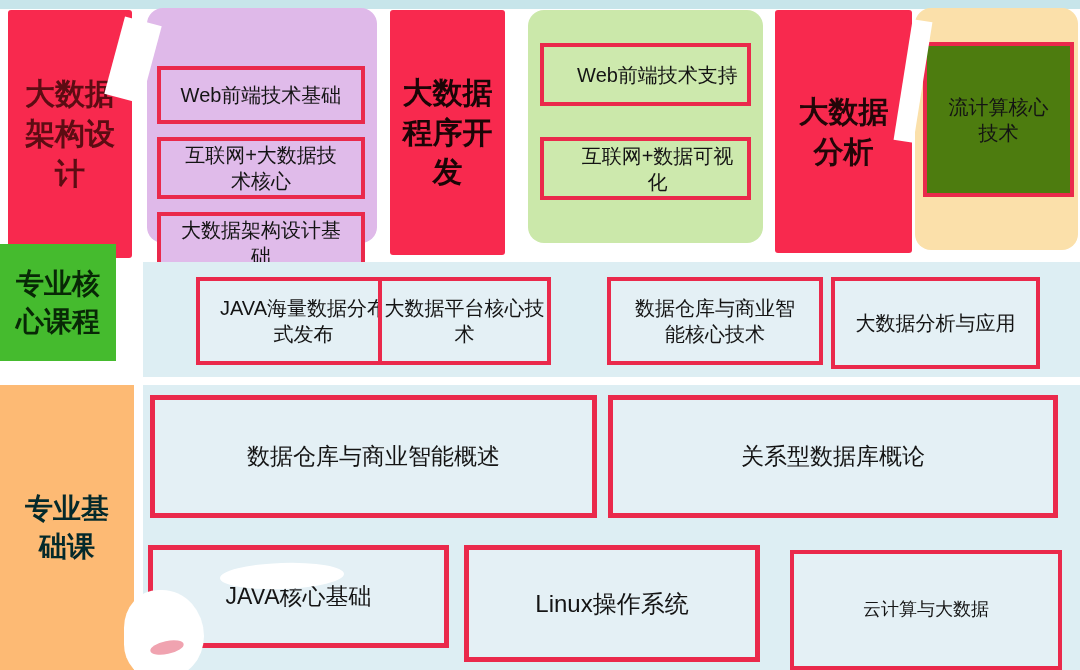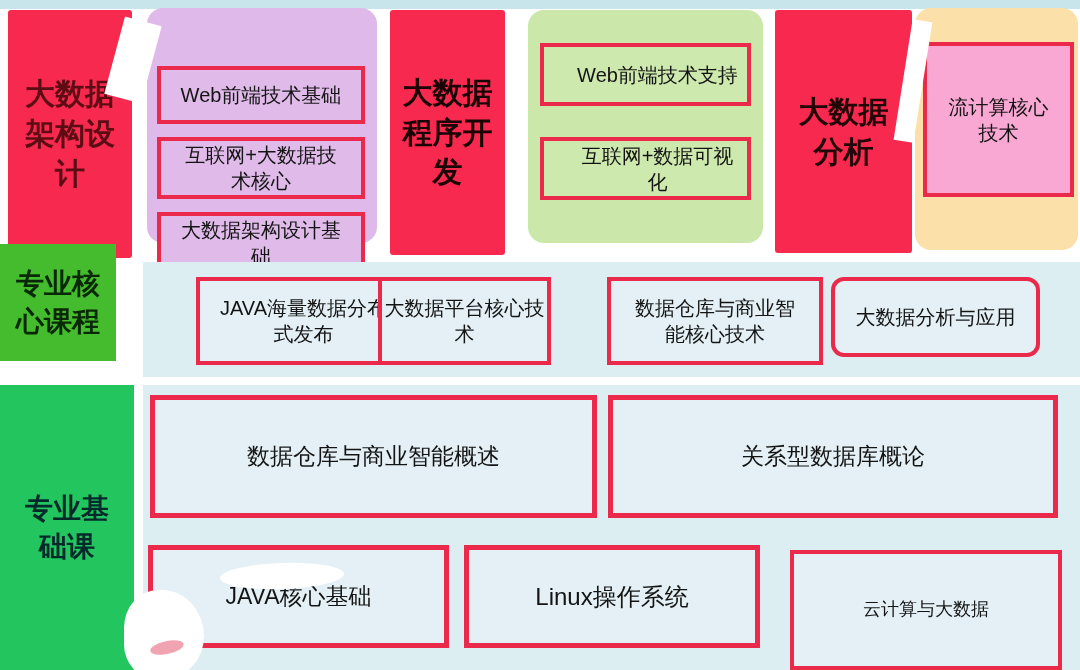--- a/index.html
+++ b/index.html
@@ -12,36 +12,36 @@
   
   .block-label{
     display:flex;align-items:center;justify-content:center;text-align:center;
     white-space:pre-line;font-weight:700;
   }
   .red-block{background:#f8294e;border-radius:3px;font-size:30px;line-height:1.33;}
   .red-block.l1{color:#5c0c13;}
   .red-block.l2{color:#1a0506;}
   .red-block.l3{color:#220608;}
   .green-block{background:#45bb2e;color:#082806;font-size:28px;line-height:1.35;}
-  .teal-block{background:#22c55e;color:#04292b;font-size:28px;line-height:1.35;}
+  .teal-block{background:#fdba74;color:#04292b;font-size:28px;line-height:1.35;}
   
   .panel{border-radius:16px;}
   .panel.purple{background:#dfb9e9;}
   .panel.green{background:#cbe8aa;}
   .panel.orange{background:#fbe0aa;}
   .panel-blue{background:#ddeef3;}
   
   .course{
     display:flex;align-items:center;justify-content:center;text-align:center;
     white-space:pre-line;color:#141414;font-weight:500;line-height:1.3;
     border:4px solid #ea294b;box-sizing:border-box;font-size:20px;
   }
   .course.purple{background:#e0bbea;margin-top:36px;}
   .course.green{background:#cde9ad;padding-left:24px;}
-  .course.orange{background:#f9a8d4;}
+  .course.orange{background:#4d7c0f;}
   .course.blue{background:#e4f0f5;}
   .course.b5{border-width:5px;}
   .fs23{font-size:23px;}
   .fs24{font-size:24px;}
   .fs18{font-size:18px;}
   
   .artifact{background:#ffffff;pointer-events:none;}
   .a1{left:114px;top:20px;width:38px;height:80px;transform:rotate(15deg);}
   .a6{left:903px;top:20px;width:20px;height:122px;transform:rotate(9deg);}
   .a3{left:220px;top:563px;width:124px;height:26px;border-radius:50%;transform:rotate(-2deg);}
@@ -85,30 +85,30 @@
   <div class="abs block-label green-block" style="left:0;top:244px;width:116px;height:117px;">专业核
 心课程</div>
 
   <div class="abs panel-blue" style="left:143px;top:262px;width:937px;height:115px;"></div>
   <div class="abs course blue" style="left:150px;top:277px;width:215px;height:88px;margin-left:46px;">JAVA海量数据分布
 式发布</div>
   <div class="abs course blue" style="left:378px;top:277px;width:173px;height:88px;">大数据平台核心技
 术</div>
   <div class="abs course blue" style="left:607px;top:277px;width:216px;height:88px;">数据仓库与商业智
 能核心技术</div>
-  <div class="abs course blue" style="left:831px;top:277px;width:209px;height:80px;border-radius:13px;">大数据分析与应用</div>
+  <div class="abs course blue" style="left:831px;top:277px;width:209px;height:92px;">大数据分析与应用</div>
 
   <div class="abs block-label teal-block" style="left:0;top:385px;width:134px;height:285px;">专业基
 础课</div>
 
   <div class="abs panel-blue" style="left:143px;top:385px;width:937px;height:285px;"></div>
   <div class="abs course blue b5 fs23" style="left:150px;top:395px;width:447px;height:123px;">数据仓库与商业智能概述</div>
   <div class="abs course blue b5 fs23" style="left:608px;top:395px;width:450px;height:123px;">关系型数据库概论</div>
   <div class="abs course blue b5 fs23" style="left:148px;top:545px;width:301px;height:103px;">JAVA核心基础</div>
-  <div class="abs course blue b5 fs24" style="left:464px;top:545px;width:296px;height:103px;">Linux操作系统</div>
+  <div class="abs course blue b5 fs24" style="left:464px;top:545px;width:296px;height:117px;">Linux操作系统</div>
   <div class="abs course blue fs18" style="left:790px;top:550px;width:272px;height:120px;">云计算与大数据</div>
 
   <div class="abs artifact a1"></div>
   <div class="abs artifact a6"></div>
   <div class="abs artifact a3"></div>
   <div class="abs artifact a4"></div>
   <div class="a5"></div>
 
 </div>
 

